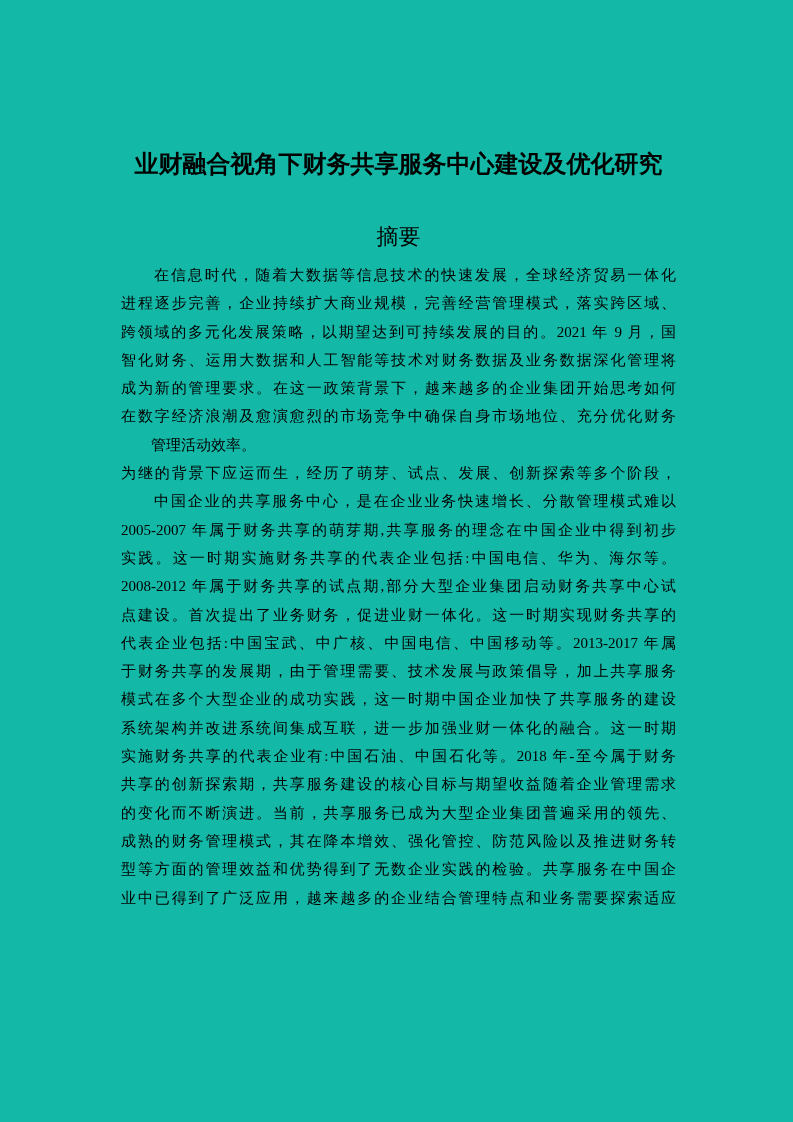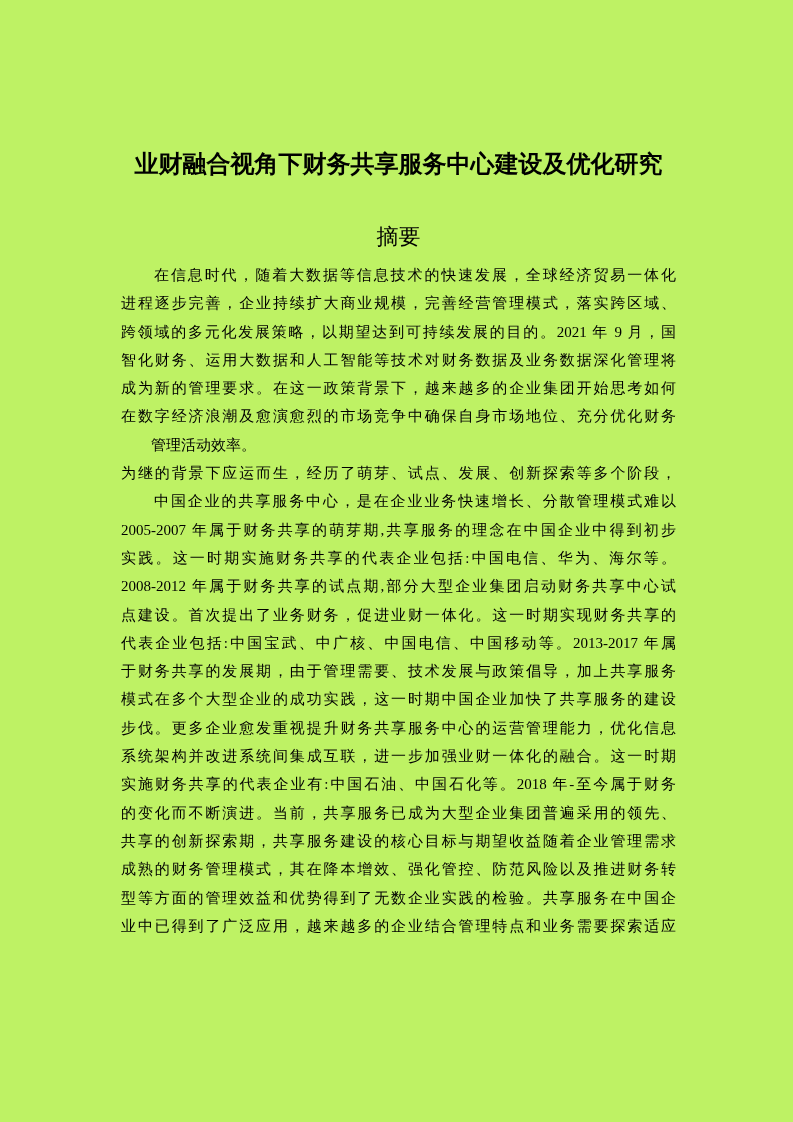--- a/index.html
+++ b/index.html
@@ -5,21 +5,21 @@
   html, body {
     margin: 0;
     padding: 0;
     background: #ffffff;
   }
   .page {
     position: relative;
     width: 793px;
     height: 1122px;
     margin: 0 auto;
-    background: #bef264;
+    background: #14b8a6;
     box-sizing: border-box;
     padding: 0 117px 0 121px;
     overflow: hidden;
     font-family: "Liberation Serif", "DejaVu Serif", serif;
     color: #000000;
   }
   .doc-title {
     margin: 0;
     margin-top: 148px;
     font-size: 24px;
@@ -82,24 +82,23 @@
     <div class="paragraph">
       <div class="line">为继的背景下应运而生，经历了萌芽、试点、发展、创新探索等多个阶段，</div>
       <div class="line first">中国企业的共享服务中心，是在企业业务快速增长、分散管理模式难以</div>
       <div class="line">2005-2007 年属于财务共享的萌芽期,共享服务的理念在中国企业中得到初步</div>
       <div class="line">实践。这一时期实施财务共享的代表企业包括:中国电信、华为、海尔等。</div>
       <div class="line">2008-2012 年属于财务共享的试点期,部分大型企业集团启动财务共享中心试</div>
       <div class="line">点建设。首次提出了业务财务，促进业财一体化。这一时期实现财务共享的</div>
       <div class="line">代表企业包括:中国宝武、中广核、中国电信、中国移动等。2013-2017 年属</div>
       <div class="line">于财务共享的发展期，由于管理需要、技术发展与政策倡导，加上共享服务</div>
       <div class="line">模式在多个大型企业的成功实践，这一时期中国企业加快了共享服务的建设</div>
-      <div class="line">步伐。更多企业愈发重视提升财务共享服务中心的运营管理能力，优化信息</div>
       <div class="line">系统架构并改进系统间集成互联，进一步加强业财一体化的融合。这一时期</div>
       <div class="line">实施财务共享的代表企业有:中国石油、中国石化等。2018 年-至今属于财务</div>
+      <div class="line">共享的创新探索期，共享服务建设的核心目标与期望收益随着企业管理需求</div>
       <div class="line">的变化而不断演进。当前，共享服务已成为大型企业集团普遍采用的领先、</div>
-      <div class="line">共享的创新探索期，共享服务建设的核心目标与期望收益随着企业管理需求</div>
       <div class="line">成熟的财务管理模式，其在降本增效、强化管控、防范风险以及推进财务转</div>
       <div class="line">型等方面的管理效益和优势得到了无数企业实践的检验。共享服务在中国企</div>
       <div class="line">业中已得到了广泛应用，越来越多的企业结合管理特点和业务需要探索适应</div>
     </div>
 
   </div>
 </div>
 
 </body></html>

